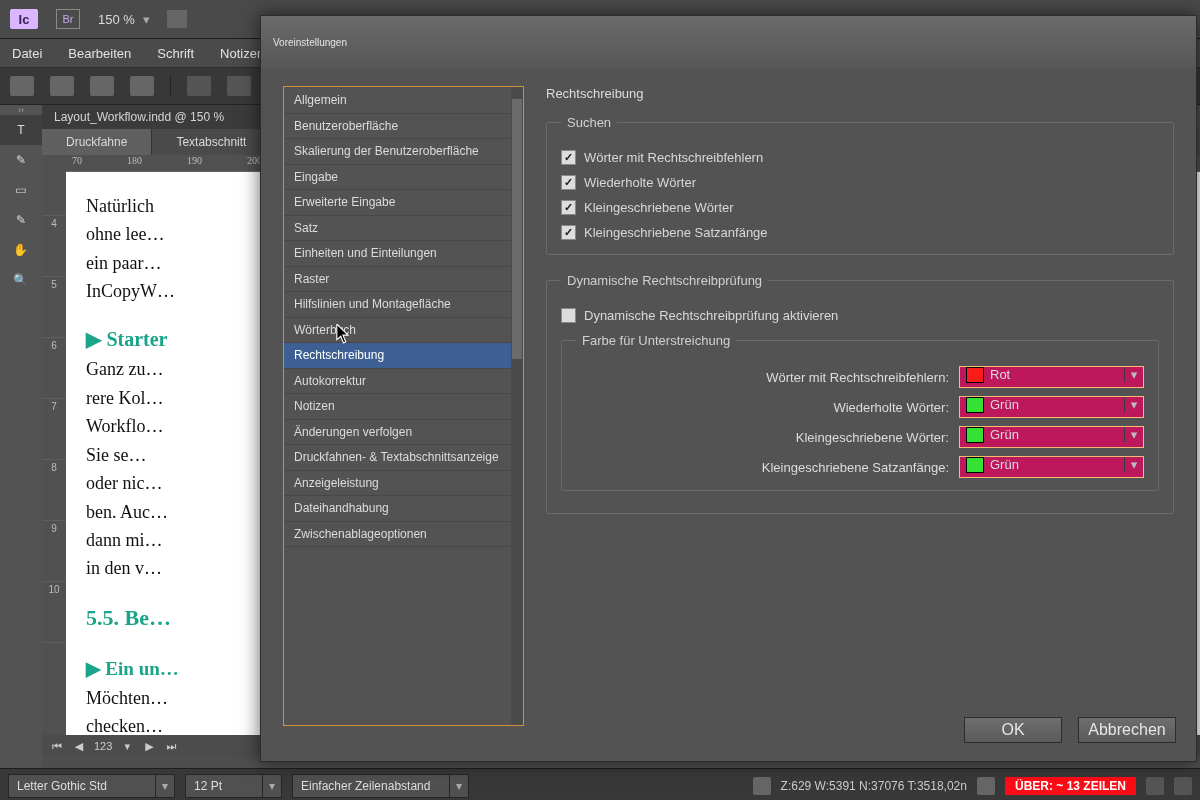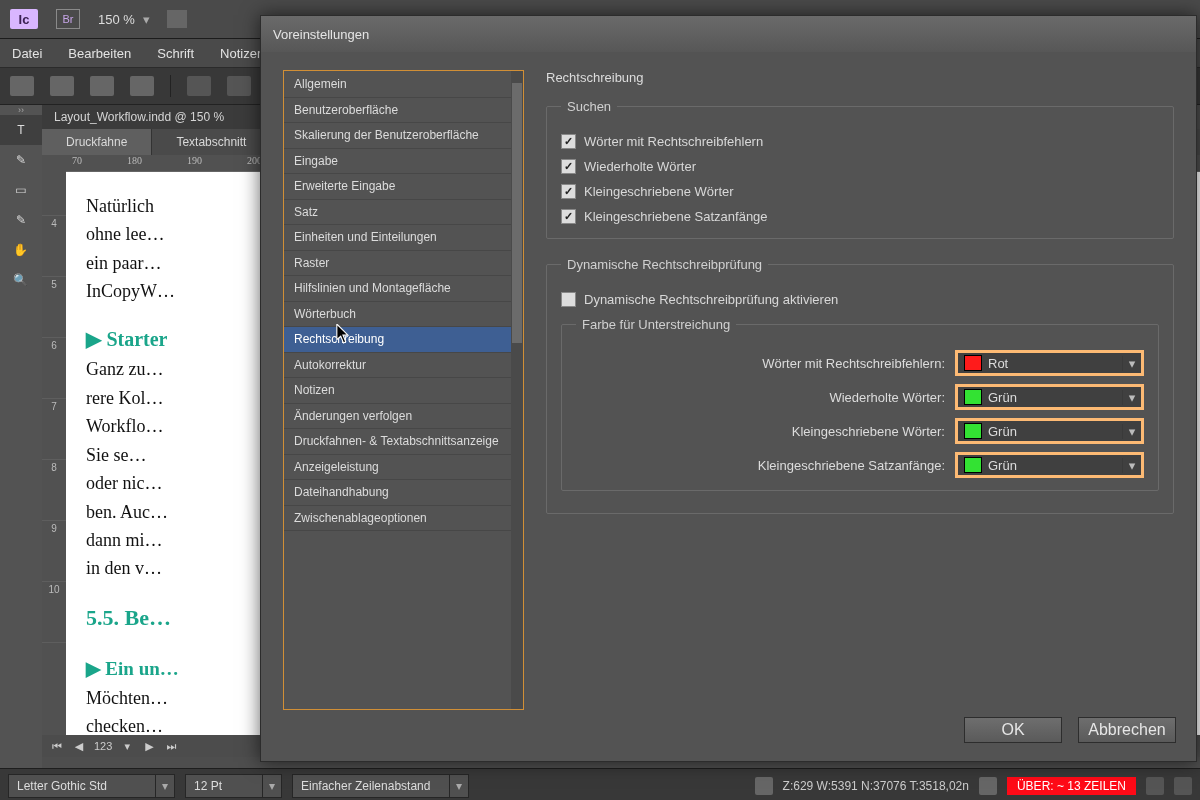--- a/index.html
+++ b/index.html
@@ -26,39 +26,39 @@
 .page{background:#fff;flex:1;padding:15px 20px;position:relative;color:#111;font-family:Georgia,serif;overflow:hidden}
 .page .hruler{position:absolute;top:0;left:0;right:0;height:16px;background:#515151;color:#bbb;font-size:10px;display:flex;gap:45px;padding-left:6px;border-bottom:1px solid #666}
 .body-text{font-size:18px;line-height:1.58;margin-top:22px}
 .heading{color:#1aa58a;font-weight:bold;font-size:20px;margin-top:18px}
 .page-nav{height:22px;background:#4c4c4c;display:flex;align-items:center;padding:0 8px;gap:8px;color:#ccc;font-size:11px}
 .page-nav .btn{width:14px;text-align:center;cursor:pointer}
 .status{position:absolute;left:0;right:0;bottom:0;height:34px;background:#383838;border-top:1px solid #1e1e1e;display:flex;align-items:center;padding:0 8px;gap:10px;color:#ccc;font-size:12px}
 .status .field{background:#505050;border:1px solid #262626;height:22px;display:flex;align-items:center;padding:0 8px;color:#ddd}
 .status .combo{display:flex;}
 .status .combo .arrow{width:18px;text-align:center;color:#aaa;background:#505050;border:1px solid #262626;border-left:none;height:22px;line-height:22px}
-.status-badge{background:#ff0a17;color:#fff;padding:2px 10px;font-size:12px;font-weight:normal}
+.status-badge{background:#ff0a17;color:#fff;padding:2px 10px;font-size:12px;font-weight:bold}
 .dialog{position:absolute;left:260px;top:15px;width:935px;height:745px;background:#535353;border:1px solid #2c2c2c;box-shadow:0 0 18px rgba(0,0,0,.6)}
-.dialog-title{height:28px;background:linear-gradient(#6a6a6a,#575757);color:#e5e5e5;display:flex;align-items:center;padding:4px 12px;font-size:13px}
+.dialog-title{height:28px;background:linear-gradient(#6a6a6a,#575757);color:#e5e5e5;display:flex;align-items:center;padding:12px 12px;font-size:10px}
 .dialog-body{display:flex;padding:18px 18px 18px 22px;gap:18px;height:640px}
 .nav-list{width:238px;border:1px solid #d18f36;background:#535353;position:relative;padding:1px 1px 17px 0}
 .nav-list .scrollbar{position:absolute;right:0;top:0;bottom:0;width:12px;background:#4a4a4a}
 .nav-list .thumb{width:10px;height:260px;background:#6b6b6b;margin:12px 1px}
 .nav-item{height:24.5px;display:flex;align-items:center;padding:0 10px;border-bottom:1px solid #474747;color:#dcdcdc;font-size:12px;cursor:pointer}
 .nav-item.sel{background:#3e5f93;color:#fff}
 .panel{flex:1;color:#dcdcdc;font-size:13px;padding:0 4px}
 .panel h3{margin:0 0 14px;font-size:13px;font-weight:normal}
 fieldset{border:1px solid #6a6a6a;border-radius:2px;margin:0 0 18px;padding:10px 14px 4px}
 legend{padding:0 6px;color:#d0d0d0}
 .check-row{display:flex;align-items:center;gap:8px;margin:10px 0;color:#d8d8d8}
 .chk{width:13px;height:13px;border:1px solid #888;background:#ddd;display:inline-flex;align-items:center;justify-content:center}
 .chk.on::after{content:"✓";color:#222;font-size:11px;font-weight:bold}
 .row-sel{display:flex;align-items:center;margin:8px 0;gap:10px}
 .row-sel .lbl{flex:1;text-align:right}
-.color-combo{width:183px;height:20px;background:#404040;border:3px solid #fdba74;display:flex;align-items:center}
+.color-combo{width:183px;height:20px;background:#be185d;border:1px solid #fdba74;display:flex;align-items:flex-start}
 .swatch{width:16px;height:14px;margin:0 6px;border:1px solid #000}
 .swatch.red{background:#ff1b1b}
 .swatch.green{background:#33e233}
 .color-combo .txt{flex:1}
 .color-combo .dd{width:18px;text-align:center;color:#bbb;border-left:1px solid #3a3a3a}
 .dialog-buttons{position:absolute;right:20px;bottom:18px;display:flex;gap:16px}
 .dbtn{min-width:96px;height:24px;background:linear-gradient(#6e6e6e,#5a5a5a);border:1px solid #2d2d2d;color:#e6e6e6;display:flex;align-items:center;justify-content:center;cursor:pointer;font-size:16px}
 .cursor{position:absolute;pointer-events:none}
 .cursor svg{width:15px;height:20px}
 </style>

